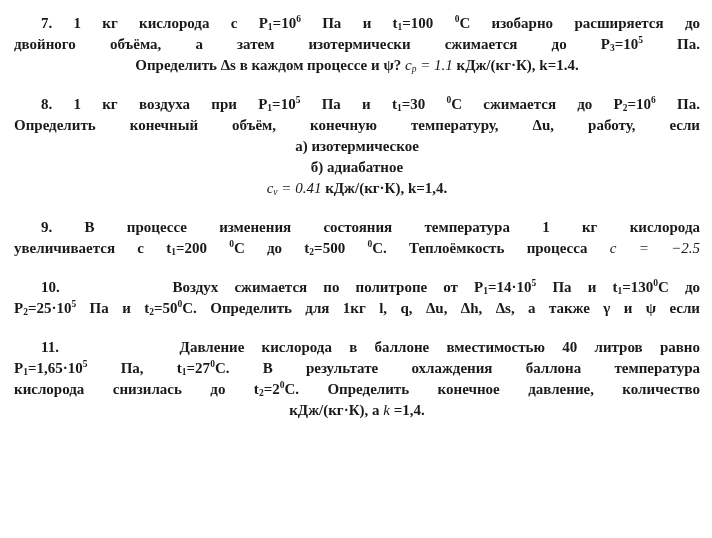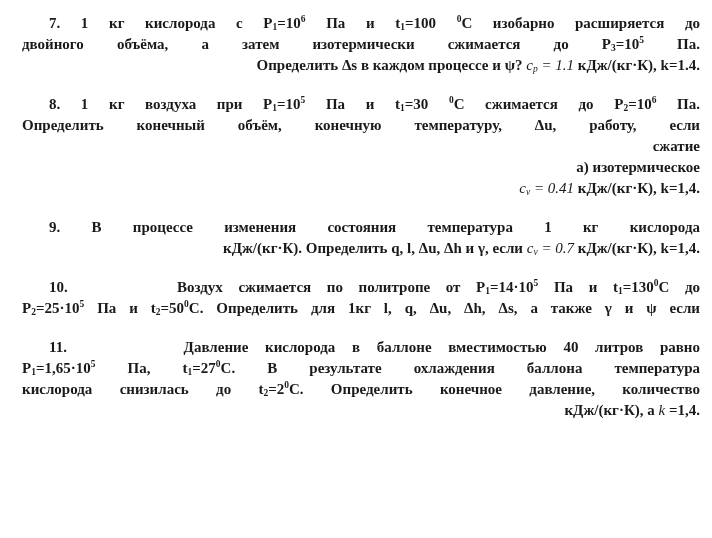--- a/index.html
+++ b/index.html
@@ -13,24 +13,24 @@
     height: 538px;
     box-sizing: border-box;
     background: #ffffff;
     color: #1a1a1a;
     font-family: "Liberation Serif", serif;
     font-weight: bold;
     font-size: 15px;
     padding: 13px 12px 0 14px;
     overflow: hidden;
   }
-  .problem { margin: 0 0 18px 8px; }
+  .problem { margin: 0 0 18px 0; }
   .line {
     line-height: 21px;
-    text-align: right;
+    text-align: center;
   }
   .line.just {
     text-align: justify;
     text-align-last: justify;
     text-justify: inter-word;
   }
   .problem .line:first-child { text-indent: 27px; }
   sup, sub {
     font-size: 9.5px;
     line-height: 0;
@@ -47,27 +47,27 @@
 
 <div class="page">
   <section class="problem">
       <div class="line just"><span>7. 1 кг кислорода с P</span><sub>1</sub><span>=10</span><sup>6</sup><span> Па и t</span><sub>1</sub><span>=100 </span><sup>0</sup><span>С изобарно расширяется до</span></div>
       <div class="line just"><span>двойного объёма, а затем изотермически сжимается до P</span><sub>3</sub><span>=10</span><sup>5</sup><span> Па.</span></div>
       <div class="line"><span>Определить Δs в каждом процессе и ψ? </span><span class="math">c</span><sub class="math">p</sub><span class="math"> = 1.1</span><span> кДж/(кг·К), k=1.4.</span></div>
     </section>
   <section class="problem">
       <div class="line just"><span>8. 1 кг воздуха при P</span><sub>1</sub><span>=10</span><sup>5</sup><span> Па и t</span><sub>1</sub><span>=30 </span><sup>0</sup><span>С сжимается до P</span><sub>2</sub><span>=10</span><sup>6</sup><span> Па.</span></div>
       <div class="line just"><span>Определить конечный объём, конечную температуру, Δu, работу, если</span></div>
-      <div class="line"><span>сжатие</span></div>
       <div class="line"><span>а) изотермическое</span></div>
+      <div class="line"><span>б) адиабатное</span></div>
       <div class="line"><span class="math">c</span><sub class="math">v</sub><span class="math"> = 0.41</span><span> кДж/(кг·К), k=1,4.</span></div>
     </section>
   <section class="problem">
       <div class="line just"><span>9. В процессе изменения состояния температура 1 кг кислорода</span></div>
-      <div class="line"><span>кДж/(кг·К). Определить q, l, Δu, Δh и γ, если </span><span class="math">c</span><sub class="math">v</sub><span class="math"> = 0.7</span><span> кДж/(кг·К), k=1,4.</span></div>
+      <div class="line just"><span>увеличивается с t</span><sub>1</sub><span>=200 </span><sup>0</sup><span>С до t</span><sub>2</sub><span>=500 </span><sup>0</sup><span>С. Теплоёмкость процесса </span><span class="math">c</span><span class="math"> = −2.5</span></div>
     </section>
   <section class="problem">
       <div class="line just"><span>10.&nbsp;&nbsp;&nbsp;&nbsp;&nbsp;&nbsp; Воздух сжимается по политропе от P</span><sub>1</sub><span>=14·10</span><sup>5</sup><span> Па и t</span><sub>1</sub><span>=130</span><sup>0</sup><span>С до</span></div>
       <div class="line just"><span>P</span><sub>2</sub><span>=25·10</span><sup>5</sup><span> Па и t</span><sub>2</sub><span>=50</span><sup>0</sup><span>С. Определить для 1кг l, q, Δu, Δh, Δs, а также γ и ψ если</span></div>
     </section>
   <section class="problem">
       <div class="line just"><span>11.&nbsp;&nbsp;&nbsp;&nbsp;&nbsp;&nbsp; Давление кислорода в баллоне вместимостью 40 литров равно</span></div>
       <div class="line just"><span>P</span><sub>1</sub><span>=1,65·10</span><sup>5</sup><span> Па, t</span><sub>1</sub><span>=27</span><sup>0</sup><span>С. В результате охлаждения баллона температура</span></div>
       <div class="line just"><span>кислорода снизилась до t</span><sub>2</sub><span>=2</span><sup>0</sup><span>С. Определить конечное давление, количество</span></div>
       <div class="line"><span>кДж/(кг·К), а </span><span class="math">k</span><span> =1,4.</span></div>

